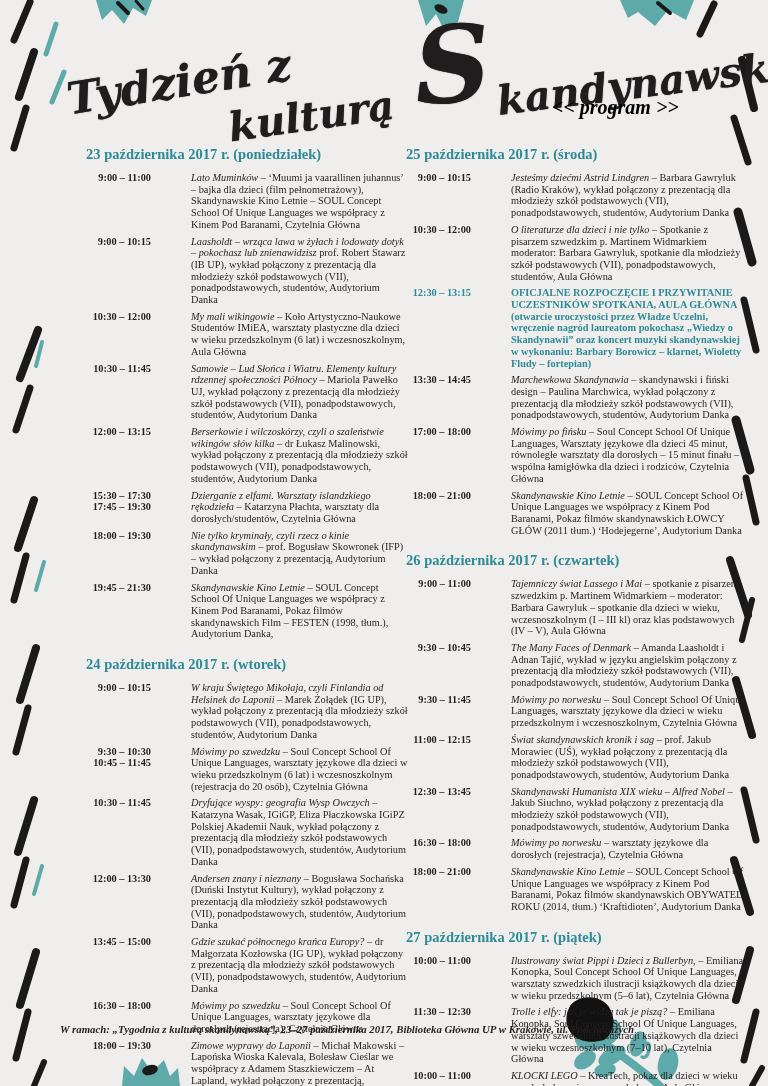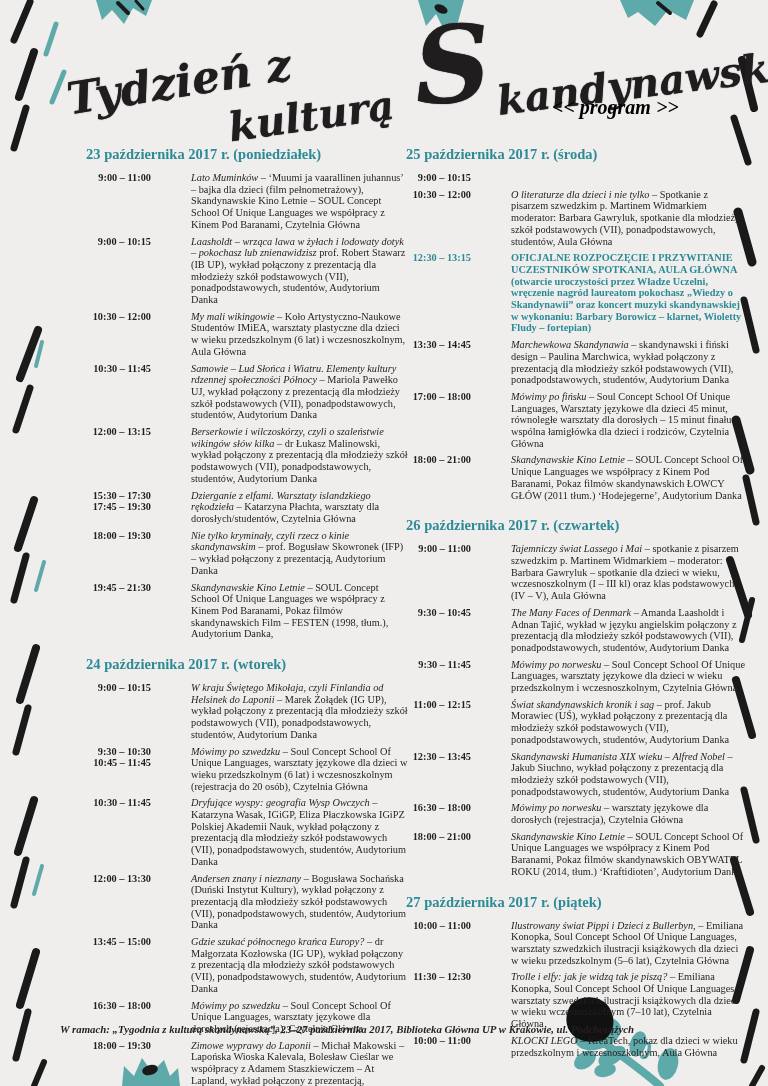--- a/index.html
+++ b/index.html
@@ -243,20 +243,21 @@
         </div>
       </section>
     </div>
   <div class="col" id="col-right">
       <section class="section">
         <h2>25 października 2017 r. (środa)</h2>
         <div class="event">
           <div class="times">
             <div>9:00 – 10:15</div>
           </div>
+          <div class="desc"><em>Jesteśmy dziećmi Astrid Lindgren</em><span> – Barbara Gawryluk (Radio Kraków), wykład połączony z prezentacją dla młodzieży szkół podstawowych (VII), ponadpodstawowych, studentów, Audytorium Danka</span></div>
         </div>
         <div class="event">
           <div class="times">
             <div>10:30 – 12:00</div>
           </div>
           <div class="desc"><em>O literaturze dla dzieci i nie tylko</em><span> – Spotkanie z pisarzem szwedzkim p. Martinem Widmarkiem moderator: Barbara Gawryluk, spotkanie dla młodzieży szkół podstawowych (VII), ponadpodstawowych, studentów, Aula Główna</span></div>
         </div>
         <div class="event highlight">
           <div class="times">
             <div>12:30 – 13:15</div>

